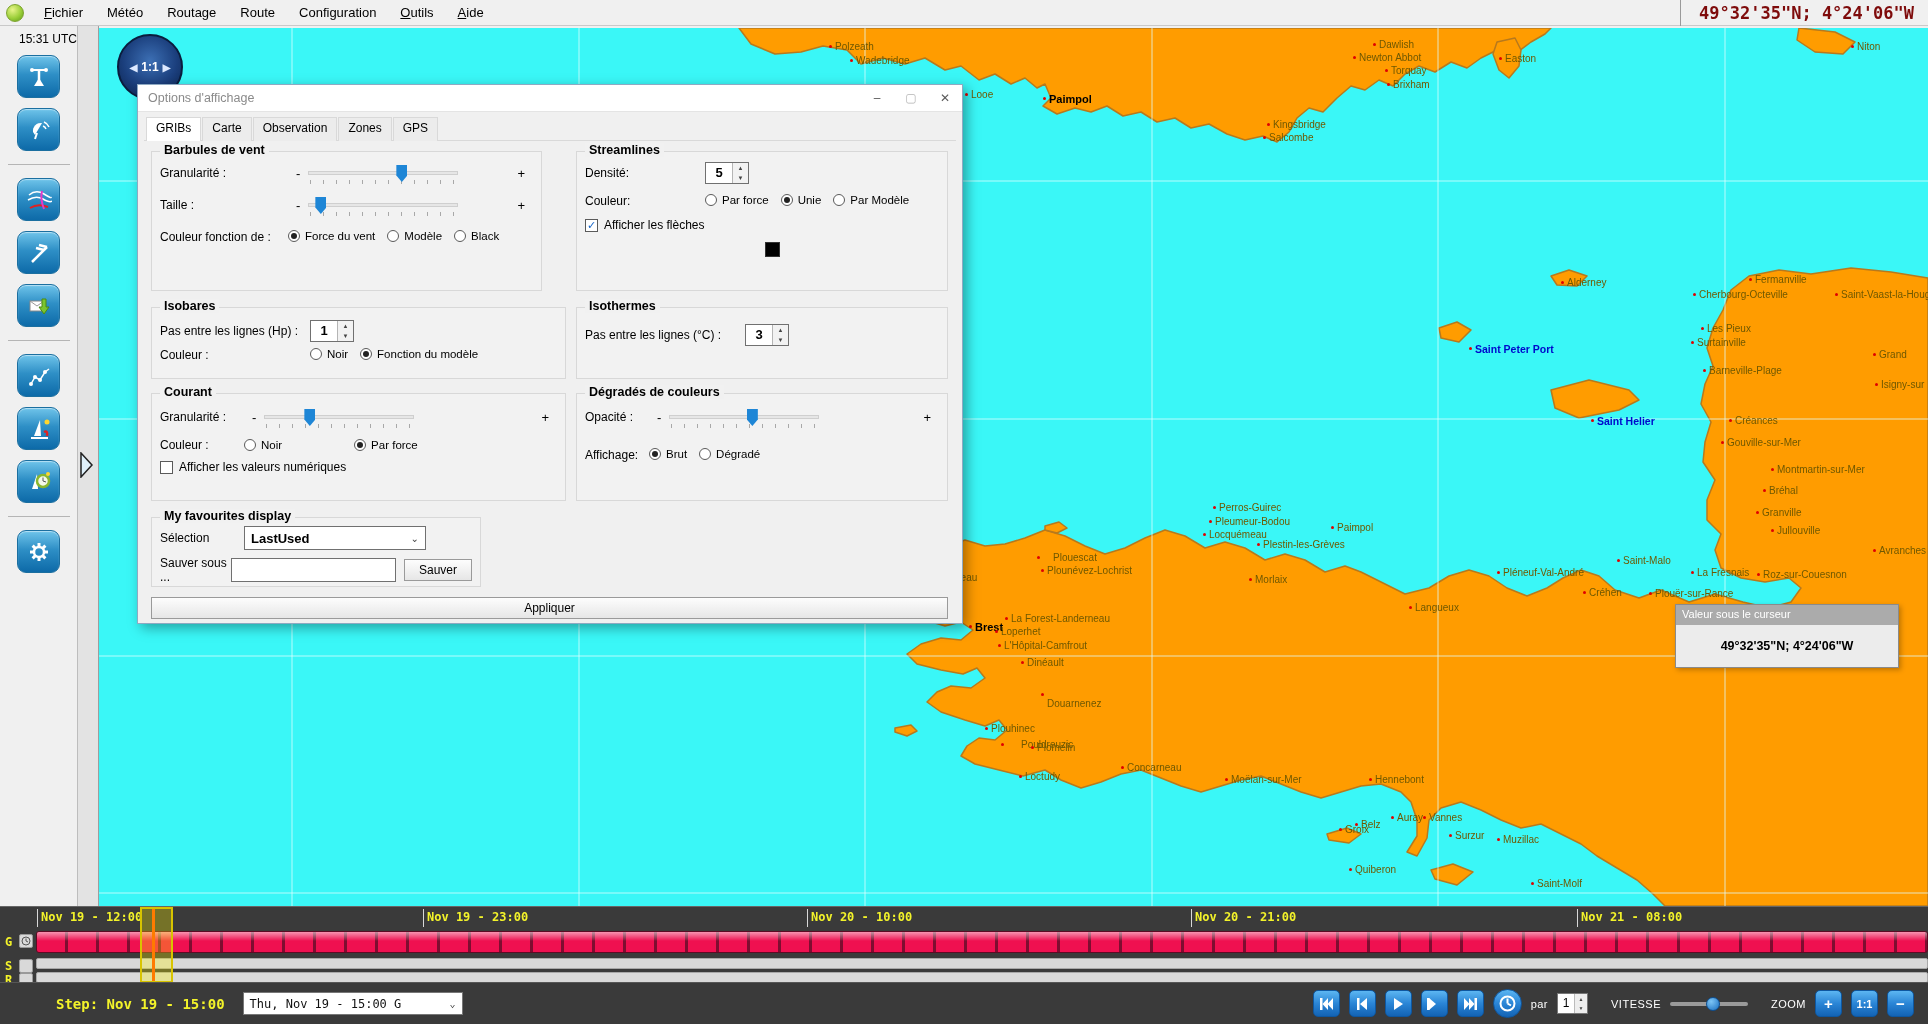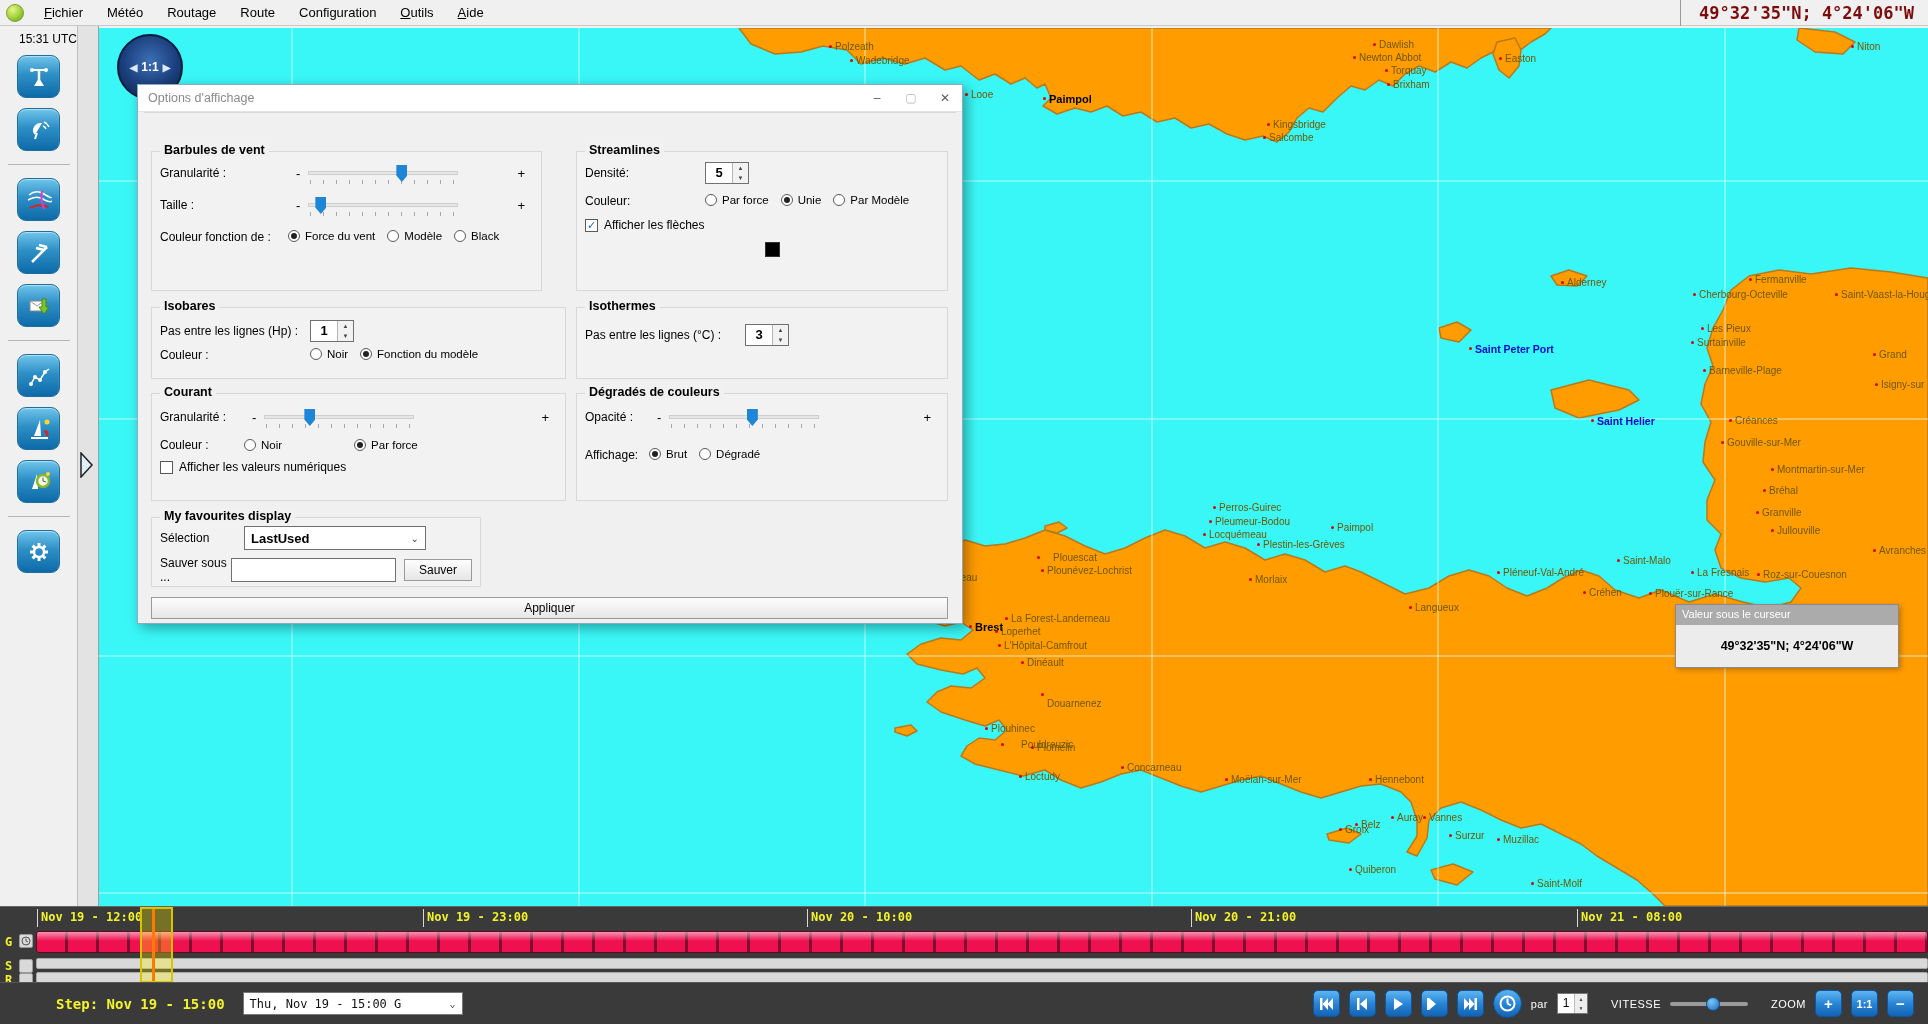--- a/index.html
+++ b/index.html
@@ -395,20 +395,27 @@
   </div>
 </div>
 
 <div class="dialog">
   <div class="dlg-titlebar">
     <div class="dlg-title">Options d'affichage</div>
     <div class="dlg-btn">–</div>
     <div class="dlg-btn" style="color:#b5b5b5">▢</div>
     <div class="dlg-btn">✕</div>
   </div>
+  <div class="tabs" id="dlg-tabs">
+      <div class="tab active">GRIBs</div>
+      <div class="tab">Carte</div>
+      <div class="tab">Observation</div>
+      <div class="tab">Zones</div>
+      <div class="tab">GPS</div>
+    </div>
   <div class="tab-body-line"></div>
 
   <div class="group" style="left:13px;top:66px;width:391px;height:140px">
     <span class="legend">Barbules de vent</span>
     <div class="row">
       <span class="lbl" style="width:128px">Granularité :</span>
       <span class="minus">-</span>
       <span class="slider">
           <span class="track"></span>
           <span class="ticks"></span>

